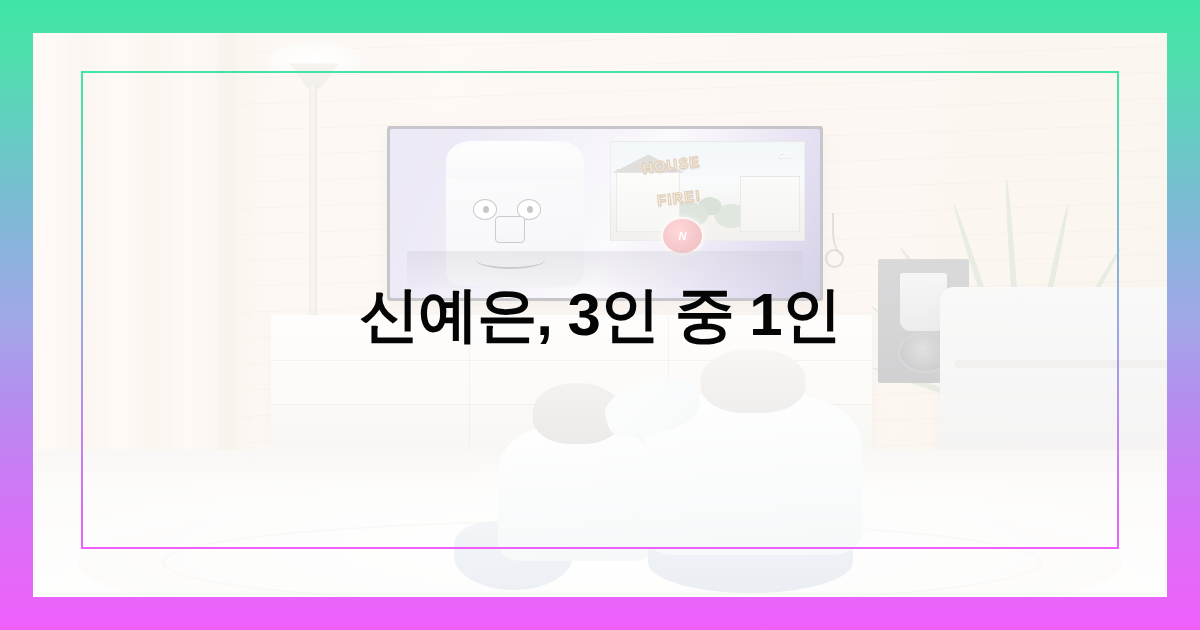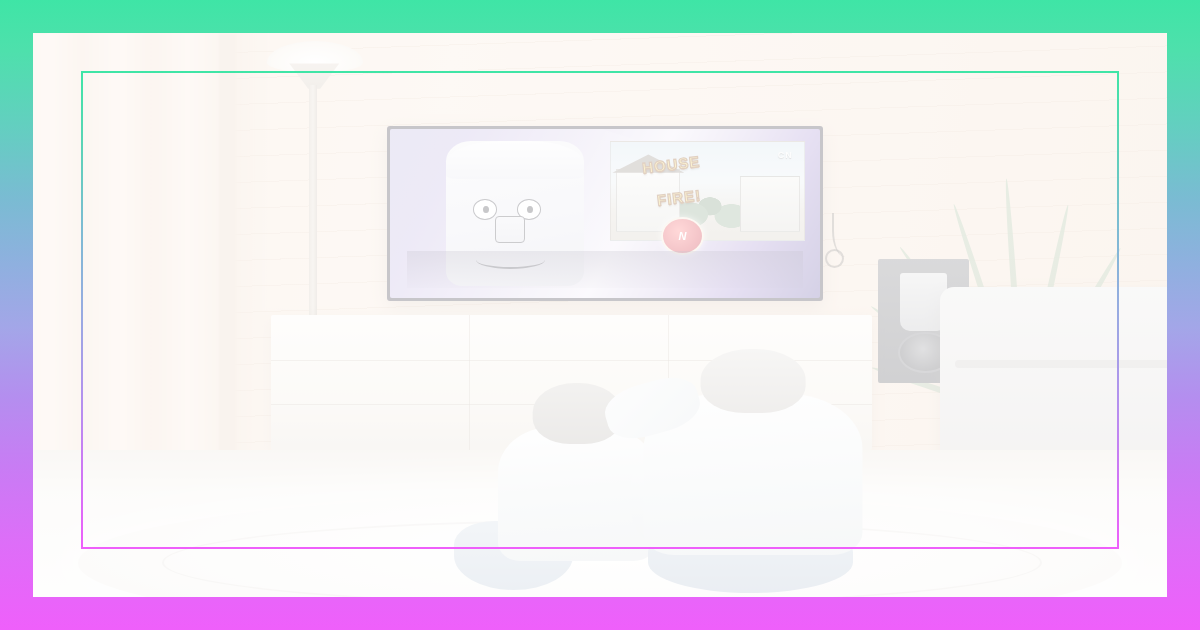--- a/index.html
+++ b/index.html
@@ -453,16 +453,17 @@
           <div class="head"></div>
       </div>
 
       <div id="veil"></div>
     </div>
 
     <div id="hairline-fallback"></div>
     <div id="hairline"></div>
 
     <div id="title-wrap">
+      <div class="title-line">신예은, 3인 중 1인</div>
     </div>
 
   </div>
 </div>
 
 </body></html>

